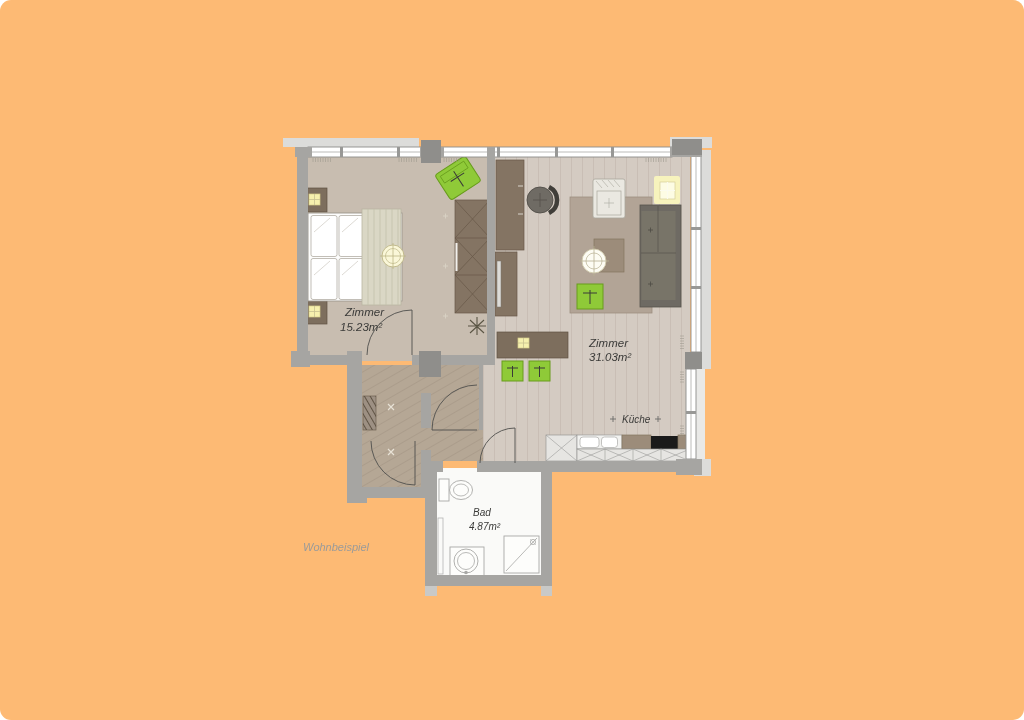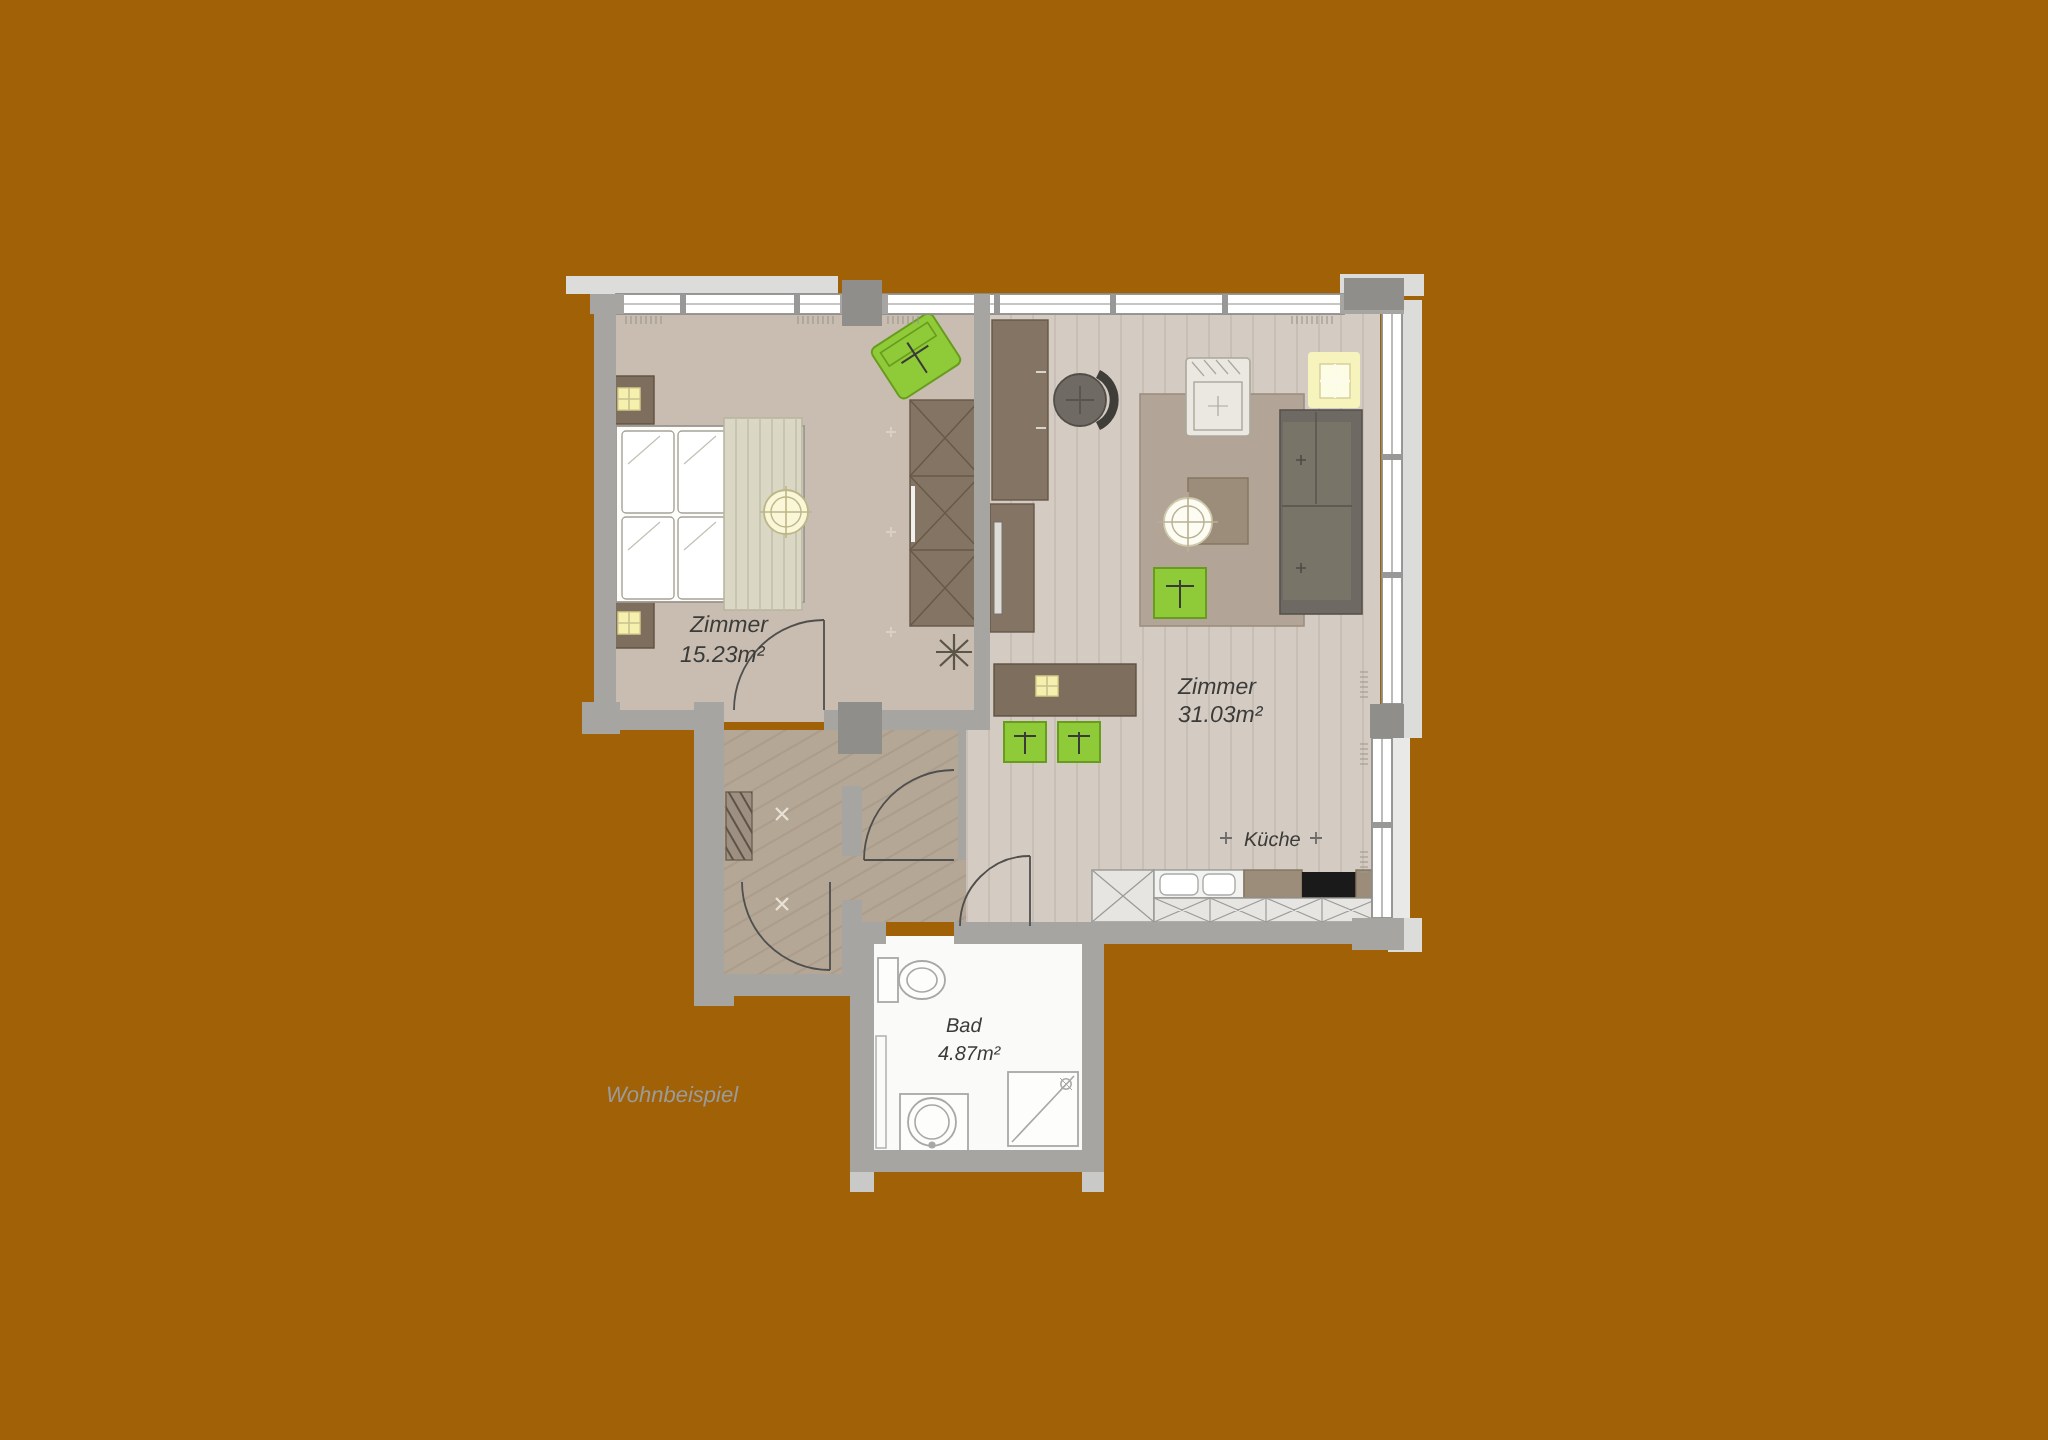--- a/index.html
+++ b/index.html
@@ -1,17 +1,17 @@
 <!DOCTYPE html>
 <html><head>
 <meta charset="utf-8">
 <style>
   html,body{margin:0;padding:0;background:#ffffff;}
-  #canvas{position:relative;width:1024px;height:720px;background:#a16207;overflow:hidden;
-          font-family:"Liberation Sans",sans-serif;}
+  #canvas{position:relative;width:1024px;height:720px;background:#fdba74;overflow:hidden;
+          font-family:"Liberation Sans",sans-serif;border-radius:11px;}
   svg{position:absolute;left:0;top:0;}
   .wall{fill:#a6a5a2;}
   .pillar{fill:#8f8e8b;}
   .slab{fill:#dcdcda;}
   .slab2{fill:#e9e9e7;}
   .stub{fill:#c9c9c7;}
   .win{fill:#ffffff;stroke:#8d8d8b;stroke-width:0.9;}
   .winline{stroke:#8d8d8b;stroke-width:0.6;fill:none;}
   .mull{fill:#989896;}
   .bedfloor{fill:#c8bdb0;}

